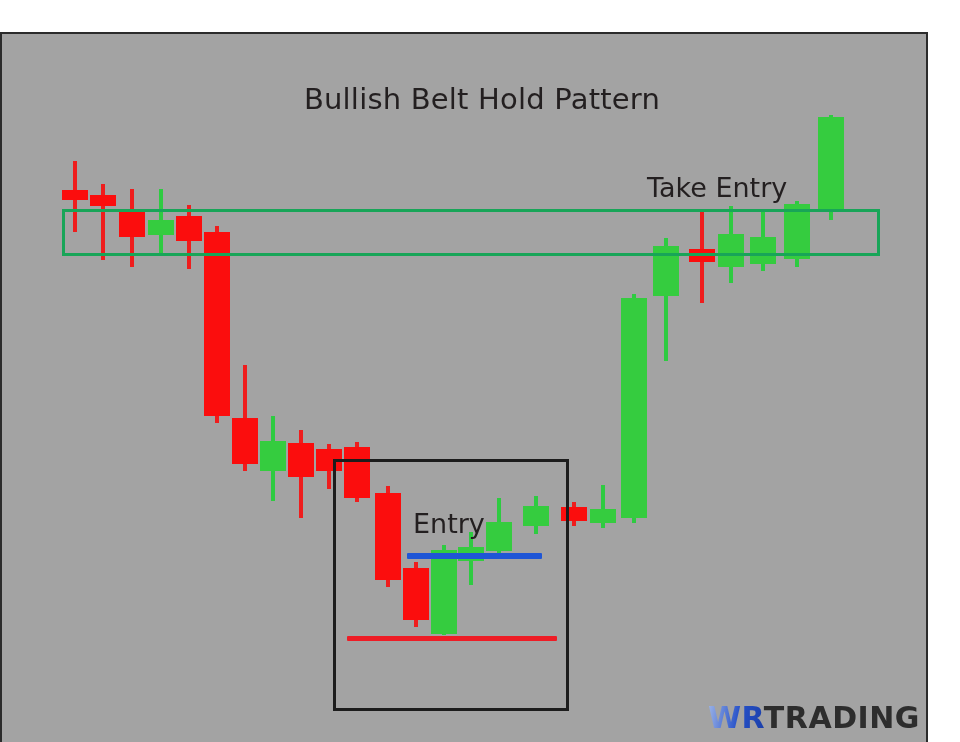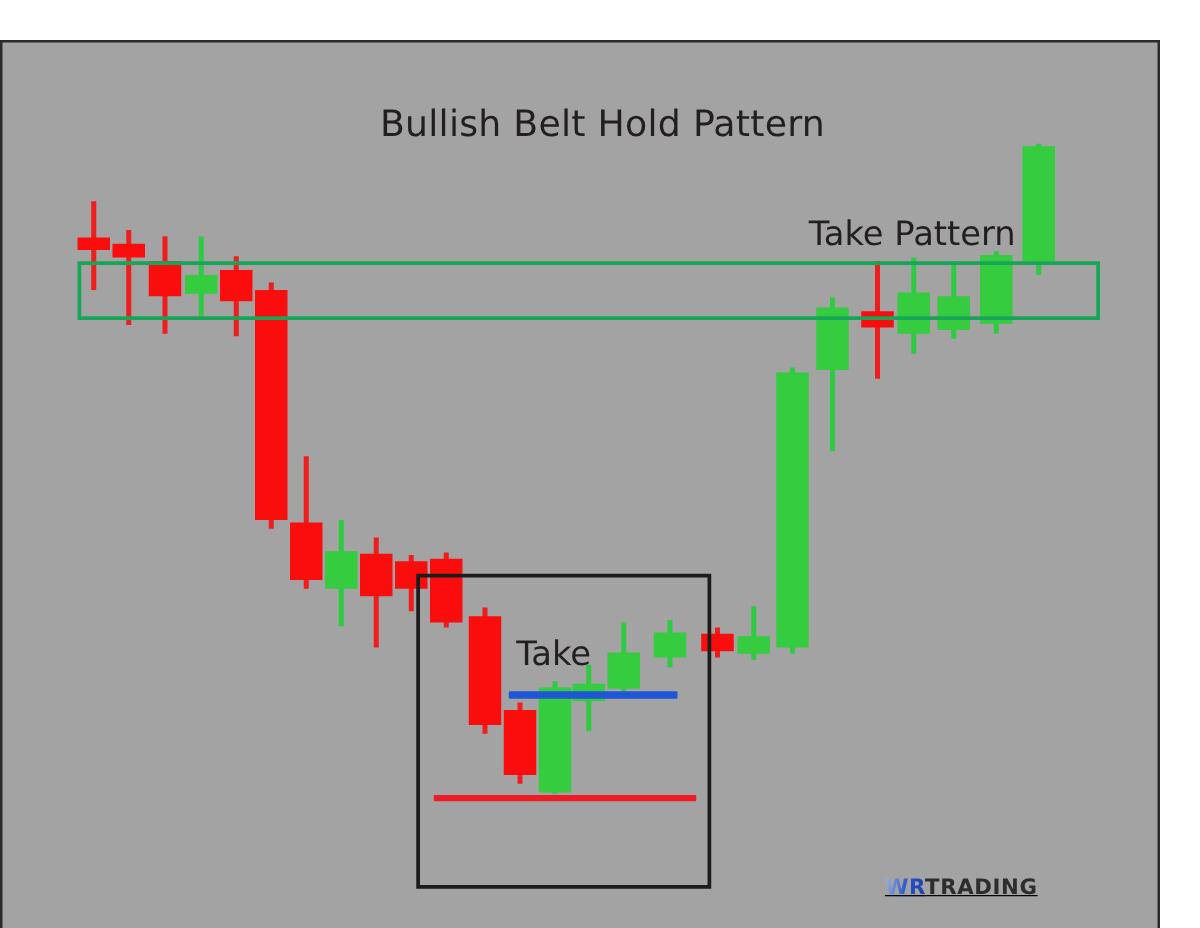--- a/index.html
+++ b/index.html
@@ -75,26 +75,25 @@
     position: absolute;
     border-radius: 1px;
   }
   .level-line.entry    { background: #1f56d6; height: 6px; }
   .level-line.stoploss { background: #ee1c25; height: 5px; }
 
   .brand {
     position: absolute;
     left: 706px;
     top: 666px;
-    font-size: 17px;
+    font-size: 30px;
     font-weight: bold;
     letter-spacing: 0.5px;
     font-family: "DejaVu Sans", sans-serif;
     white-space: nowrap;
-    text-decoration: underline;
   }
   .brand .wr {
     color: #2f5fd0;
     background: linear-gradient(100deg, #9fb6e8 0%, #2550c8 55%, #1b3fa8 100%);
     -webkit-background-clip: text;
     background-clip: text;
     -webkit-text-fill-color: transparent;
     color: transparent;
   }
   .brand .trading { color: #2d2d2d; font-weight: bold; }
@@ -214,22 +213,22 @@
     </div>
 
   <div class="tp-box" id="tp-box" style="left: 60px; top: 175px; width: 818px; height: 47px; border-color: rgb(24, 165, 88);"></div>
 
   <div class="entry-box" id="entry-box" style="left: 331px; top: 425px; width: 236px; height: 252px; border-color: rgb(28, 28, 28);"></div>
 
   <div class="level-line entry" id="entry-line" style="left: 405px; top: 519px; width: 135px; background: rgb(31, 86, 214);"></div>
 
   <div class="level-line stoploss" id="stoploss-line" style="left: 345px; top: 602px; width: 210px; background: rgb(238, 28, 37);"></div>
 
-  <div class="zone-label" id="take-profit-label">Take Pattern</div>
-
-  <div class="zone-label" id="entry-label">Take</div>
+  <div class="zone-label" id="take-profit-label">Take Entry</div>
+
+  <div class="zone-label" id="entry-label">Entry</div>
 
 
   <div class="brand">
     <span class="wr">WR</span><span class="trading">TRADING</span>
   </div>
 
 </div>
 
 </body></html>

